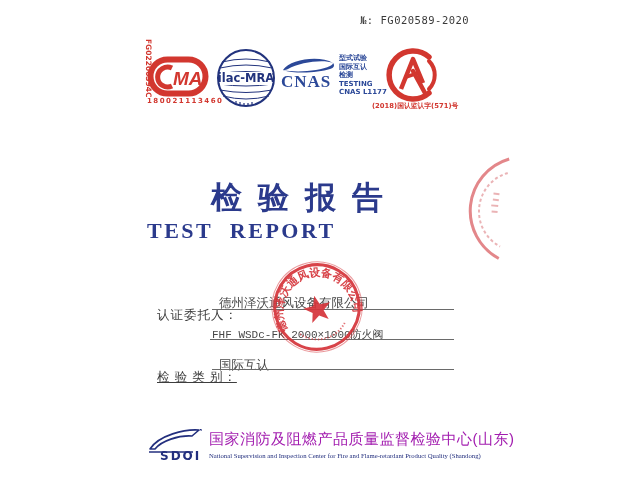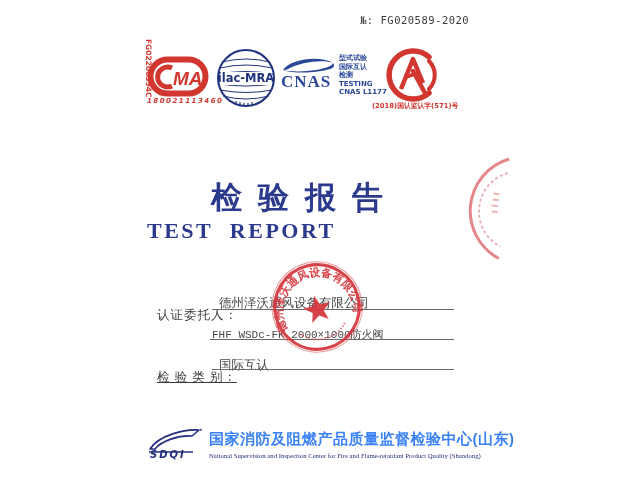--- a/index.html
+++ b/index.html
@@ -9,21 +9,21 @@
 
   
   .report-no{top:14px;left:360px;font-family:"DejaVu Sans Mono",monospace;
              font-size:10.5px;color:#3a3a3a;letter-spacing:0.5px;}
 
   
   .cma-vertical{top:45px;left:135px;width:10px;height:60px;color:#d2372f;
                 font-family:"DejaVu Sans",sans-serif;font-size:7.5px;font-weight:bold;
                 transform:rotate(90deg);transform-origin:12px 6px;white-space:nowrap;}
   .cma-number{top:97px;left:147px;color:#d2372f;font-family:"DejaVu Sans",sans-serif;
-              font-size:7px;font-weight:bold;letter-spacing:1.5px;font-style:italic;}
+              font-size:7px;font-weight:bold;letter-spacing:1.5px;}
   .cal-caption{top:101px;left:372px;color:#d2372f;font-family:"DejaVu Sans",sans-serif;
                font-size:6.8px;font-weight:bold;}
   .cnas-lines{top:54px;left:339px;color:#2b4898;font-family:"DejaVu Sans",sans-serif;
               font-size:7px;font-weight:bold;line-height:8.6px;}
 
   
   .title-zh{top:177px;left:147px;width:300px;text-align:center;color:#2b3a8c;
             font-size:31px;font-weight:bold;letter-spacing:16px;text-indent:16px;
             font-family:"Liberation Sans",sans-serif;}
   .title-en{top:218px;left:147px;width:300px;text-align:left;color:#2b3a8c;
@@ -34,26 +34,26 @@
   .field-label{color:#3d3d3d;font-size:12.5px;letter-spacing:1px;margin-top:12px;}
   .field-value{color:#474747;font-size:12.5px;}
   .field-value.mono{font-family:"Liberation Mono",monospace;font-size:11px;letter-spacing:0;}
   .underline{height:1px;background:#6a6a6a;}
 
   
   .stamp{top:259px;left:269px;width:96px;height:96px;transform:rotate(-14deg);opacity:.92;}
   .partial-stamp{top:152px;left:448px;width:60px;height:110px;transform:rotate(6deg);opacity:.8;}
 
   
-  .footer-zh{top:430px;left:209px;color:#3b82f6;font-size:15px;font-weight:bold;
+  .footer-zh{top:430px;left:209px;color:#a21caf;font-size:15px;font-weight:normal;
              letter-spacing:0.5px;font-family:"Liberation Sans",sans-serif;}
   .footer-en{top:452px;left:209px;color:#232f7e;font-size:6.7px;
              font-family:"Liberation Serif",serif;}
-  .sdqi-text{top:449px;left:150px;color:#232f7e;font-size:10px;font-weight:bold;
-             font-style:italic;letter-spacing:2px;font-family:"DejaVu Sans",sans-serif;}
+  .sdqi-text{top:449px;left:160px;color:#232f7e;font-size:12px;font-weight:bold;
+             letter-spacing:2px;font-family:"DejaVu Sans",sans-serif;}
 </style>
 </head>
 <body>
 
 <div class="page">
 
   <div class="abs report-no"><span>№:</span>
     <span>FG020589-2020</span></div>
 
   <div class="abs cma-vertical">FG02200394C</div>

